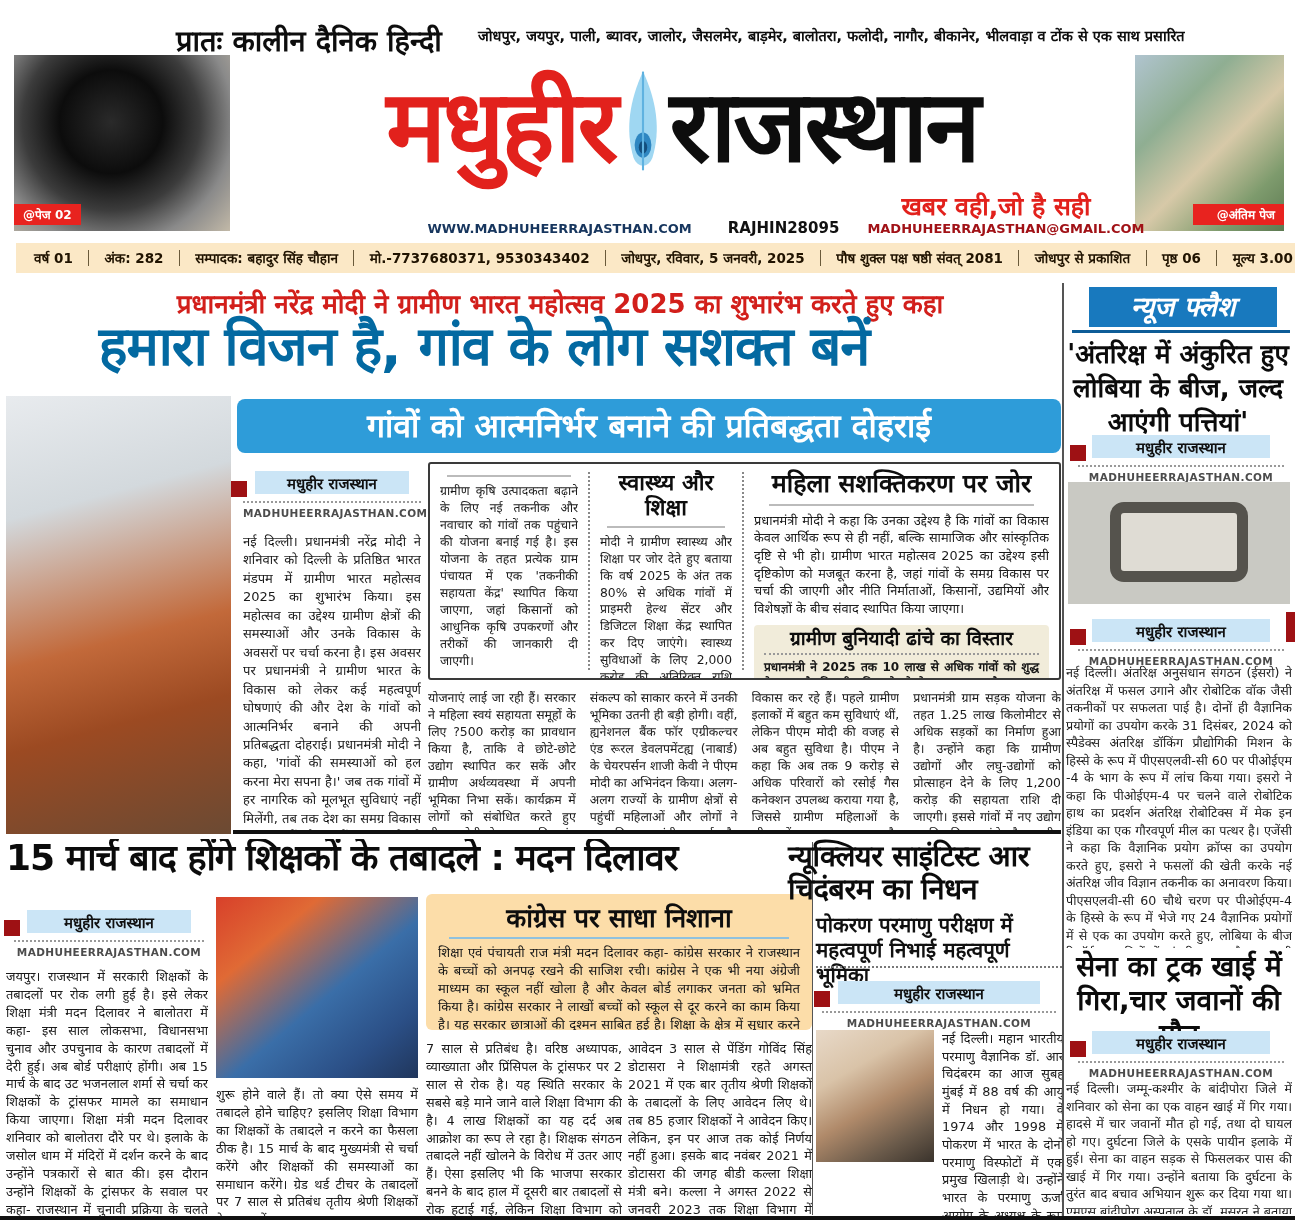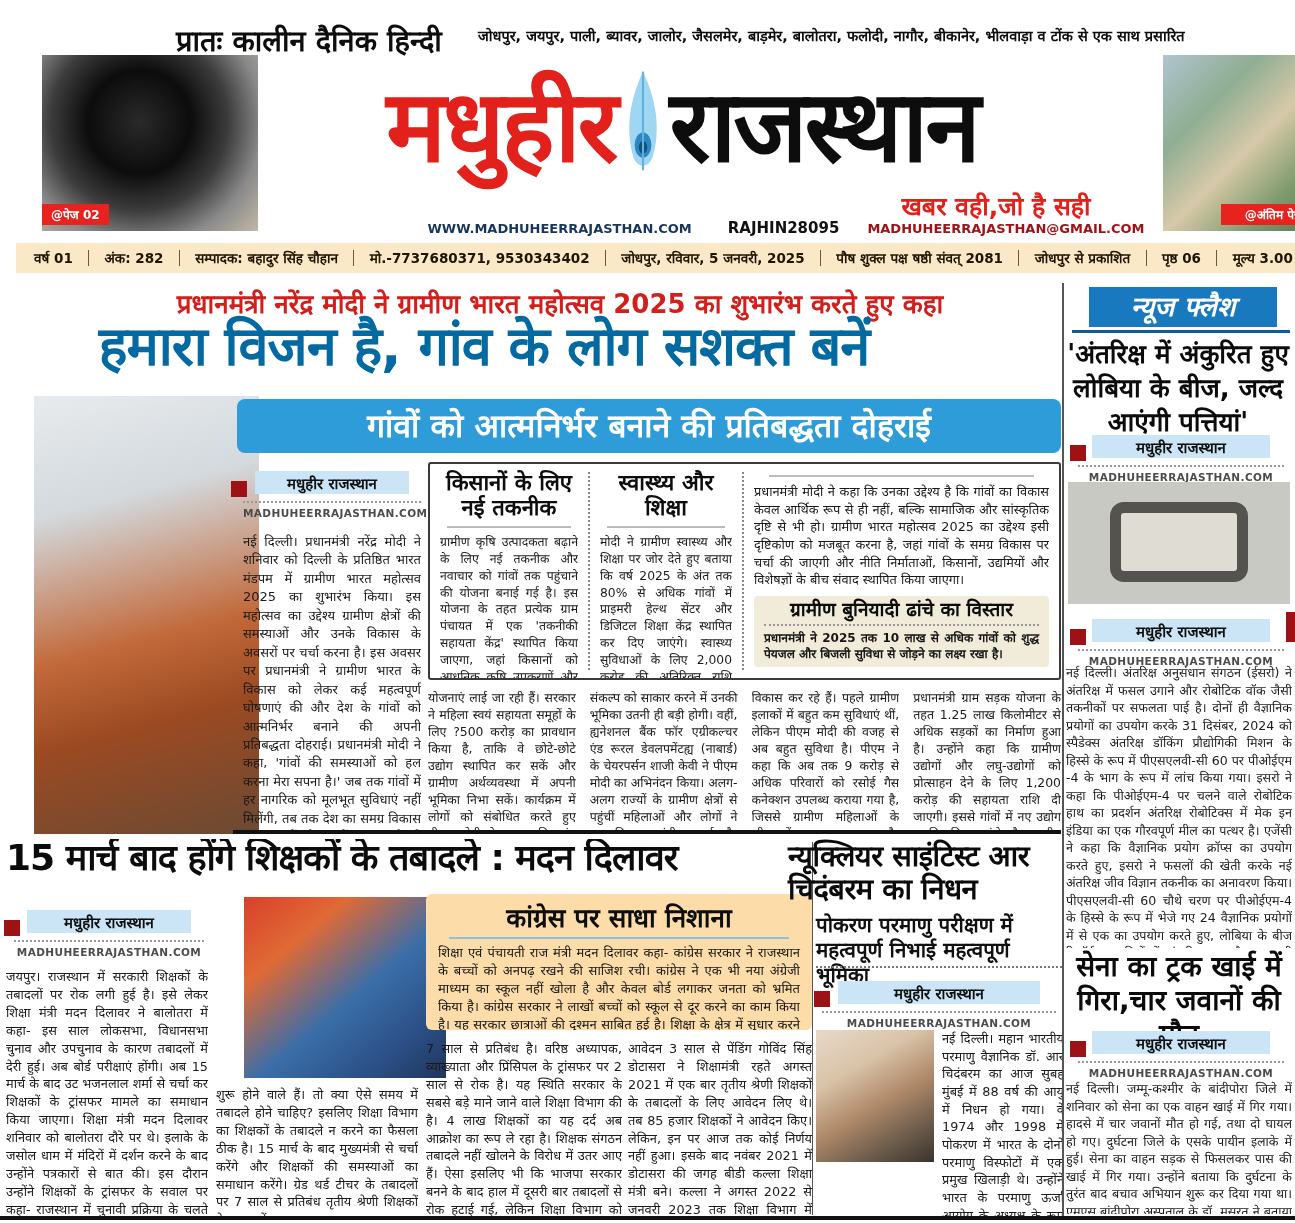--- a/index.html
+++ b/index.html
@@ -1,20 +1,20 @@
 <!DOCTYPE html>
 <html><head>
 <meta charset="utf-8">
 <style>
   html,body{margin:0;padding:0;background:#888;}
   .page{position:relative;width:1295px;height:1223px;background:#ffffff;overflow:hidden;
         font-family:"DejaVu Sans",sans-serif;color:#161616;margin:0 auto;}
   .abs{position:absolute;}
   .jtext{text-align:justify;color:#1a1a1a;overflow:hidden;}
-  .photo{position:absolute;background-size:cover;margin-left:28px;}
+  .photo{position:absolute;background-size:cover;}
   .photo-cap{position:absolute;bottom:6px;background:#E8231F;color:#fff;font-size:12px;
              font-weight:bold;padding:2px 9px;white-space:nowrap;}
   
   .pretitle{position:absolute;left:176px;top:20px;font-size:29px;font-weight:800;color:#0d0d0d;}
   .cities{position:absolute;left:478px;top:27px;width:712px;font-size:14.5px;font-weight:800;
           line-height:1.25;color:#0d0d0d;}
   .title-row{position:absolute;left:233px;top:46px;width:898px;height:152px;display:flex;
              align-items:center;justify-content:center;gap:6px;white-space:nowrap;}
   .title-red{font-size:100px;font-weight:900;color:#E2211C;letter-spacing:-3px;}
   .title-black{font-size:100px;font-weight:900;color:#0d0d0d;letter-spacing:-3px;}
@@ -169,32 +169,32 @@
   <div class="byline" style="left:243px;top:464px;width:178px;">
     <div class="bar">मधुहीर राजस्थान</div>
     <div class="dots"></div>
     <div class="site">MADHUHEERRAJASTHAN.COM</div>
     <div class="sq"></div>
   </div>
   <div class="abs jtext" style="left:243px;top:533px;width:178px;height:300px;font-size:13px;line-height:1.42;">नई दिल्ली। प्रधानमंत्री नरेंद्र मोदी ने शनिवार को दिल्ली के प्रतिष्ठित भारत मंडपम में ग्रामीण भारत महोत्सव 2025 का शुभारंभ किया। इस महोत्सव का उद्देश्य ग्रामीण क्षेत्रों की समस्याओं और उनके विकास के अवसरों पर चर्चा करना है। इस अवसर पर प्रधानमंत्री ने ग्रामीण भारत के विकास को लेकर कई महत्वपूर्ण घोषणाएं की और देश के गांवों को आत्मनिर्भर बनाने की अपनी प्रतिबद्धता दोहराई। प्रधानमंत्री मोदी ने कहा, 'गांवों की समस्याओं को हल करना मेरा सपना है।' जब तक गांवों में हर नागरिक को मूलभूत सुविधाएं नहीं मिलेंगी, तब तक देश का समग्र विकास संभव नहीं है। वहीं प्रधानमंत्री ने ग्रामीण महिला सशक्तिकरण पर जोर देते हुए बताया कि महिलाओं को आत्मनिर्भर बनाने के लिए विशेष</div>
 
   <div class="bigbox">
     <div class="sec" style="width:158px;">
-      <div class="t">किसानों के लिए नई तकनीक</div>
       <div class="sec-rule"></div>
       <div class="x jtext">ग्रामीण कृषि उत्पादकता बढ़ाने के लिए नई तकनीक और नवाचार को गांवों तक पहुंचाने की योजना बनाई गई है। इस योजना के तहत प्रत्येक ग्राम पंचायत में एक 'तकनीकी सहायता केंद्र' स्थापित किया जाएगा, जहां किसानों को आधुनिक कृषि उपकरणों और तरीकों की जानकारी दी जाएगी।</div>
     </div>
     <div class="vdots"></div>
     <div class="sec" style="width:152px;">
       <div class="t">स्वास्थ्य और शिक्षा</div>
       <div class="sec-rule"></div>
       <div class="x jtext">मोदी ने ग्रामीण स्वास्थ्य और शिक्षा पर जोर देते हुए बताया कि वर्ष 2025 के अंत तक 80% से अधिक गांवों में प्राइमरी हेल्थ सेंटर और डिजिटल शिक्षा केंद्र स्थापित कर दिए जाएंगे। स्वास्थ्य सुविधाओं के लिए 2,000 करोड़ की अतिरिक्त राशि आवंटित की गई है।</div>
     </div>
     <div class="vdots"></div>
     <div class="sec" style="flex:1;">
+      <div class="t big">महिला सशक्तिकरण पर जोर</div>
       <div class="sec-rule"></div>
       <div class="x jtext" style="font-size:12.8px;">प्रधानमंत्री मोदी ने कहा कि उनका उद्देश्य है कि गांवों का विकास केवल आर्थिक रूप से ही नहीं, बल्कि सामाजिक और सांस्कृतिक दृष्टि से भी हो। ग्रामीण भारत महोत्सव 2025 का उद्देश्य इसी दृष्टिकोण को मजबूत करना है, जहां गांवों के समग्र विकास पर चर्चा की जाएगी और नीति निर्माताओं, किसानों, उद्यमियों और विशेषज्ञों के बीच संवाद स्थापित किया जाएगा।</div>
       <div class="infra">
         <div class="t">ग्रामीण बुनियादी ढांचे का विस्तार</div>
         <div class="dots"></div>
         <div class="x">प्रधानमंत्री ने 2025 तक 10 लाख से अधिक गांवों को शुद्ध पेयजल और बिजली सुविधा से जोड़ने का लक्ष्य रखा है।</div>
       </div>
     </div>
   </div>
 

